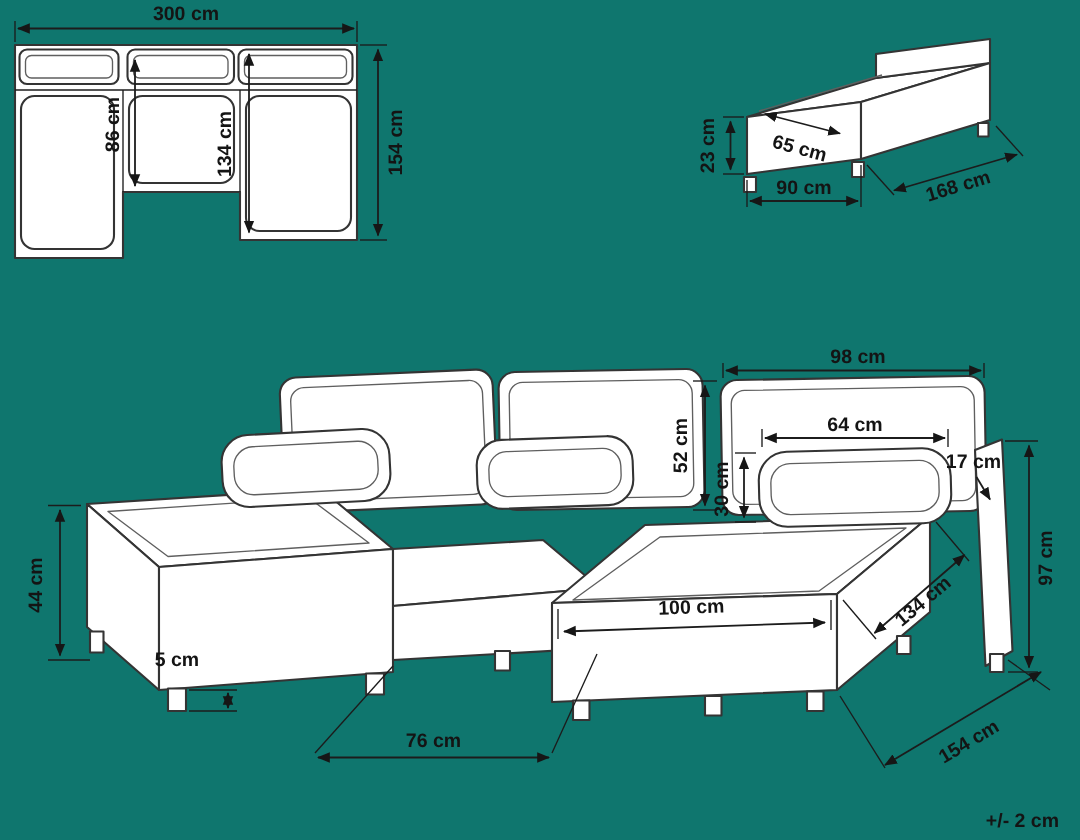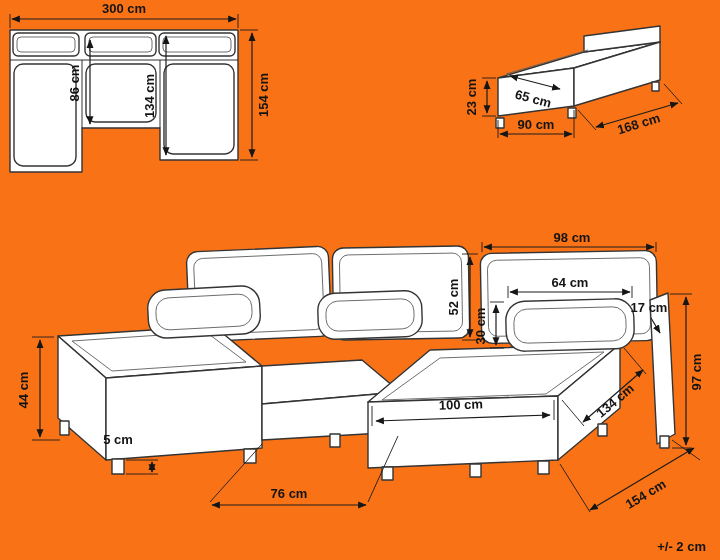--- a/index.html
+++ b/index.html
@@ -1,16 +1,16 @@
 <!DOCTYPE html>
 <html><head>
 <meta charset="utf-8">
 <style>
   html,body{margin:0;padding:0;background:#ffffff;}
-  .canvas{position:relative;width:720px;height:560px;background:#f97316;overflow:hidden;}
+  .canvas{position:relative;width:720px;height:560px;background:#0f766e;overflow:hidden;}
   svg{display:block;}
   .ln{fill:#ffffff;stroke:#343434;stroke-width:1.4;stroke-linejoin:round;stroke-linecap:round;}
   .tn{fill:none;stroke:#5f5f5f;stroke-width:0.9;stroke-linejoin:round;}
   .xl{stroke:#1c1c1c;stroke-width:0.9;fill:none;}
   .dl{stroke:#1c1c1c;stroke-width:1.2;fill:none;marker-start:url(#ah);marker-end:url(#ah);}
   .dl1{stroke:#1c1c1c;stroke-width:1.2;fill:none;marker-end:url(#ah);}
   text.dim{font-family:"Liberation Sans",sans-serif;font-size:13px;font-weight:700;fill:#141414;text-anchor:middle;}
   text.tol{font-family:"Liberation Sans",sans-serif;font-size:13px;font-weight:700;fill:#141414;text-anchor:end;}
 </style>
 </head>

